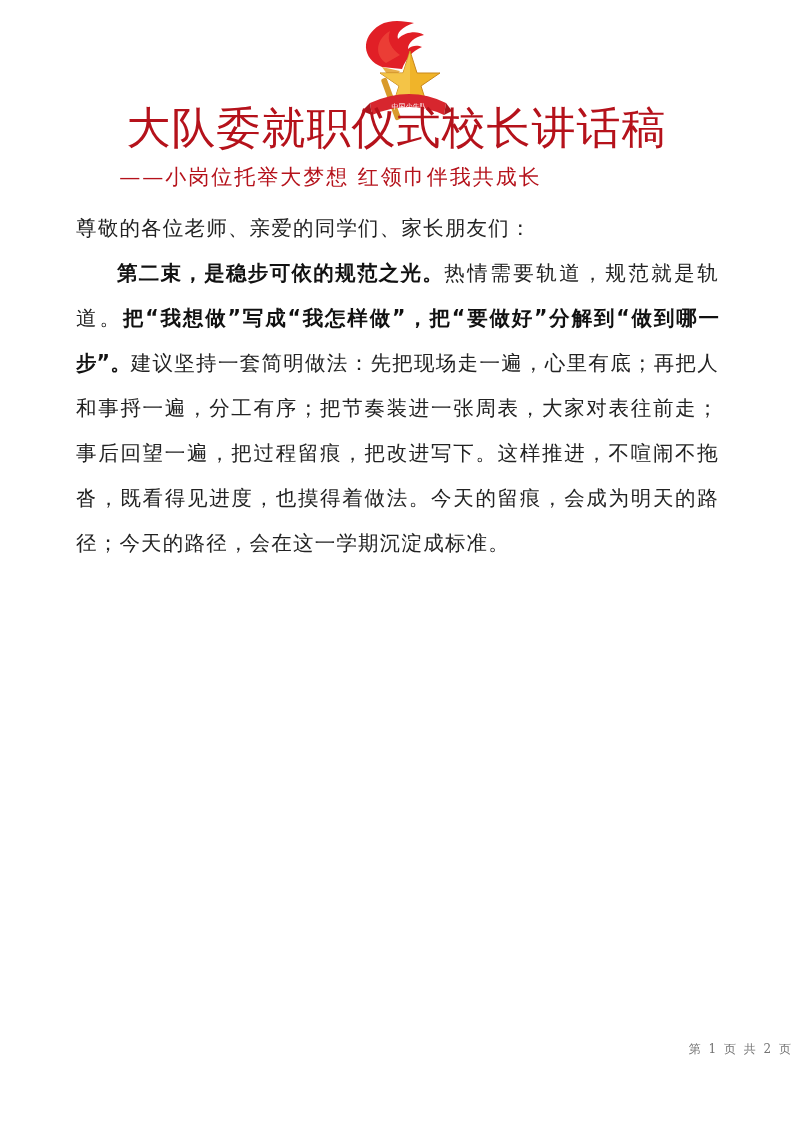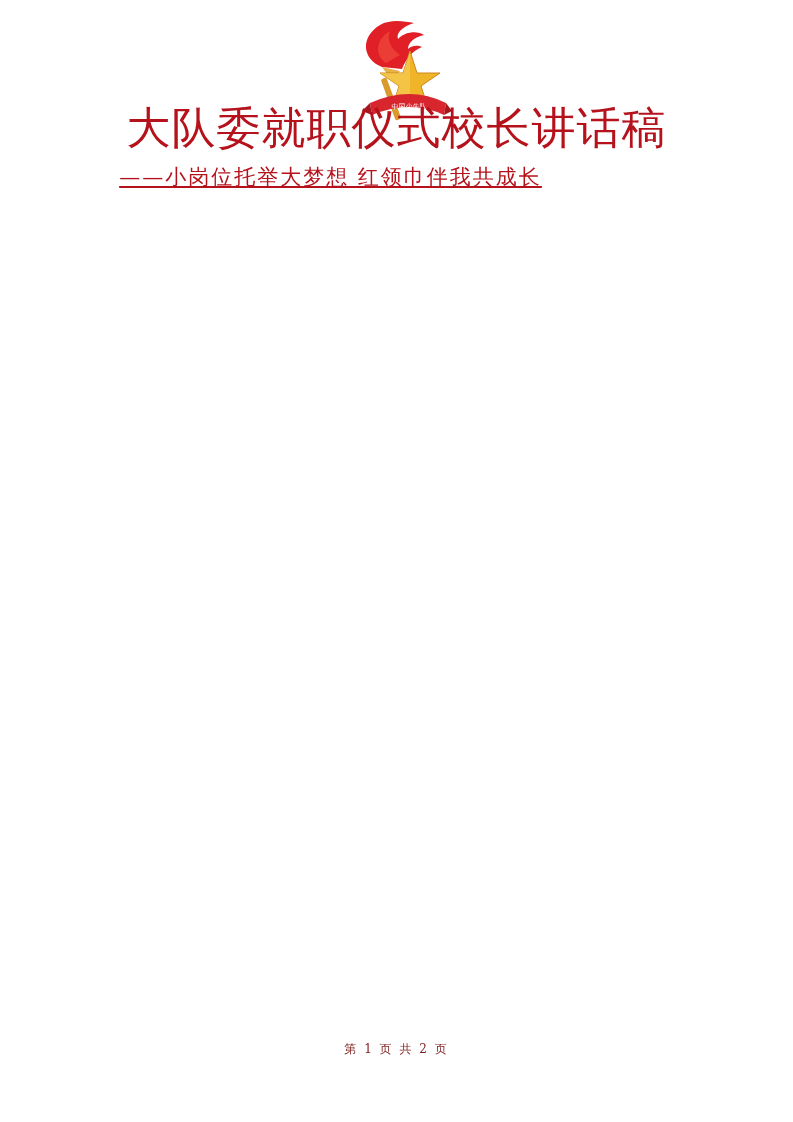--- a/index.html
+++ b/index.html
@@ -40,21 +40,20 @@
       position: absolute;
       left: 0;
       top: 162px;
       width: 661px;
       text-align: center;
       font-size: 21px;
       line-height: 30px;
       color: #b5121b;
       letter-spacing: 2px;
       margin: 0;
-      text-decoration: underline;
     }
     .content {
       position: absolute;
       left: 76px;
       top: 206px;
       width: 643px;
       font-size: 20.5px;
       line-height: 45px;
       letter-spacing: 1.2px;
       text-align: justify;
@@ -73,23 +72,23 @@
       font-family: "DejaVu Sans", "Liberation Sans", sans-serif;
       font-weight: bold;
       color: #111111;
       letter-spacing: 0;
     }
     .footer {
       position: absolute;
       left: 0;
       top: 1041px;
       width: 793px;
-      text-align: center;
+      text-align: right;
       font-size: 12px;
-      color: #7f1d1d;
+      color: #737373;
       letter-spacing: 2px;
     }
   </style>
 </head>
 <body>
 
 <div class="emblem">
   <svg width="100" height="108" viewBox="0 0 100 108">
 
     <path d="M30 48 C10 40, 8 18, 28 6 C38 0, 52 2, 62 4 C50 8, 44 14, 46 20 C54 12, 66 12, 72 16 C62 18, 56 24, 56 30 C60 26, 66 26, 70 28 C60 32, 54 40, 50 50 Z" fill="#e11f26"></path>
@@ -105,19 +104,21 @@
     <path d="M18 84 L10 92 L20 96 Z" fill="#a9151c"></path>
     <path d="M94 84 L100 92 L92 96 Z" fill="#a9151c"></path>
     <text x="57" y="90" font-size="7" fill="#ffffff" text-anchor="middle" font-family="DejaVu Sans, sans-serif">中国少先队</text>
   </svg>
 </div>
 
 <h1 class="title">大队委就职仪式校长讲话稿</h1>
 <div class="subtitle">——小岗位托举大梦想 红领巾伴我共成长</div>
 
 <div class="content">
+  <p class="salutation">尊敬的各位老师、亲爱的同学们、家长朋友们：</p>
 
 
 
+  <p class="indent para"><b>第二束，是稳步可依的规范之光。</b><span>热情需要轨道，规范就是轨道。</span><b>把“我想做”写成“我怎样做”，把“要做好”分解到“做到哪一步”。</b><span>建议坚持一套简明做法：先把现场走一遍，心里有底；再把人和事捋一遍，分工有序；把节奏装进一张周表，大家对表往前走；事后回望一遍，把过程留痕，把改进写下。这样推进，不喧闹不拖沓，既看得见进度，也摸得着做法。今天的留痕，会成为明天的路径；今天的路径，会在这一学期沉淀成标准。</span></p>
 
 </div>
 
 <div class="footer">第 1 页 共 2 页</div>
 
 </body></html>

